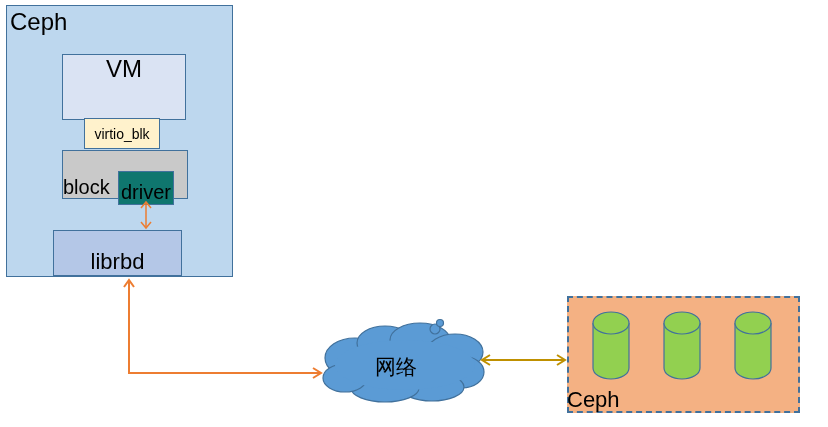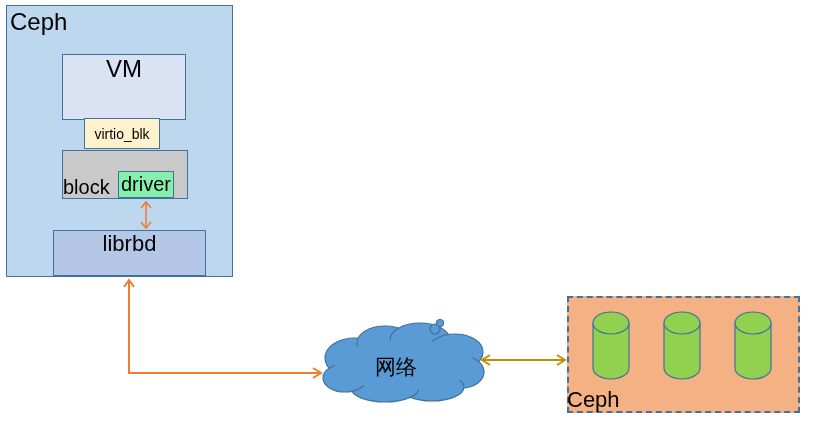--- a/index.html
+++ b/index.html
@@ -4,22 +4,22 @@
 <style>
   html, body { margin:0; padding:0; background:#ffffff; }
   body { width:828px; height:427px; position:relative; overflow:hidden; font-family:"Liberation Sans", sans-serif; }
   .abs { position:absolute; box-sizing:border-box; }
   #qemu { left:6px; top:5px; width:227px; height:272px; background:#bdd7ee; border:1px solid #41719c; }
   #qemu-label { left:10px; top:8px; font-size:24px; color:#000; }
   #vm { left:62px; top:54px; width:124px; height:66px; background:#dae3f3; border:1px solid #41719c; display:flex; align-items:flex-start; justify-content:center; font-size:24px; }
   #virtio { left:84px; top:118px; width:76px; height:31px; background:#fff2cc; border:1px solid #41719c; display:flex; align-items:center; justify-content:center; font-size:14px; }
   #block { left:62px; top:150px; width:126px; height:49px; background:#c9c9c9; border:1px solid #41719c; }
   #block-label { left:63px; top:164px; font-size:20px;margin-top:12px; }
-  #driver { left:118px; top:171px; width:56px; height:27px; background:#86efac; border:1px solid #41719c; display:flex; align-items:center; justify-content:center; font-size:20px; }
-  #librbd { left:53px; top:230px; width:153px; height:47px; background:#b4c7e7; border:1px solid #41719c; border-bottom:2px solid #41719c; display:flex; align-items:flex-start; justify-content:center; font-size:22px; }
+  #driver { left:118px; top:171px; width:56px; height:34px; background:#0f766e; border:1px solid #41719c; display:flex; align-items:flex-end; justify-content:center; font-size:20px; }
+  #librbd { left:53px; top:230px; width:129px; height:47px; background:#b4c7e7; border:1px solid #41719c; border-bottom:2px solid #41719c; display:flex; align-items:flex-end; justify-content:center; font-size:22px; }
   #ceph { left:567px; top:296px; width:233px; height:117px; background:#f4b183; border:2px dashed #41719c; }
   #ceph-label { left:567px; top:387px; width:233px; text-align:left; font-size:22px; }
   #net-label { left:375px; top:353px; font-size:21px; color:#000; }
   svg { position:absolute; left:0; top:0; }
 </style>
 </head>
 <body>
 
 <div id="qemu" class="abs"></div>
 <div id="qemu-label" class="abs">Ceph</div>

